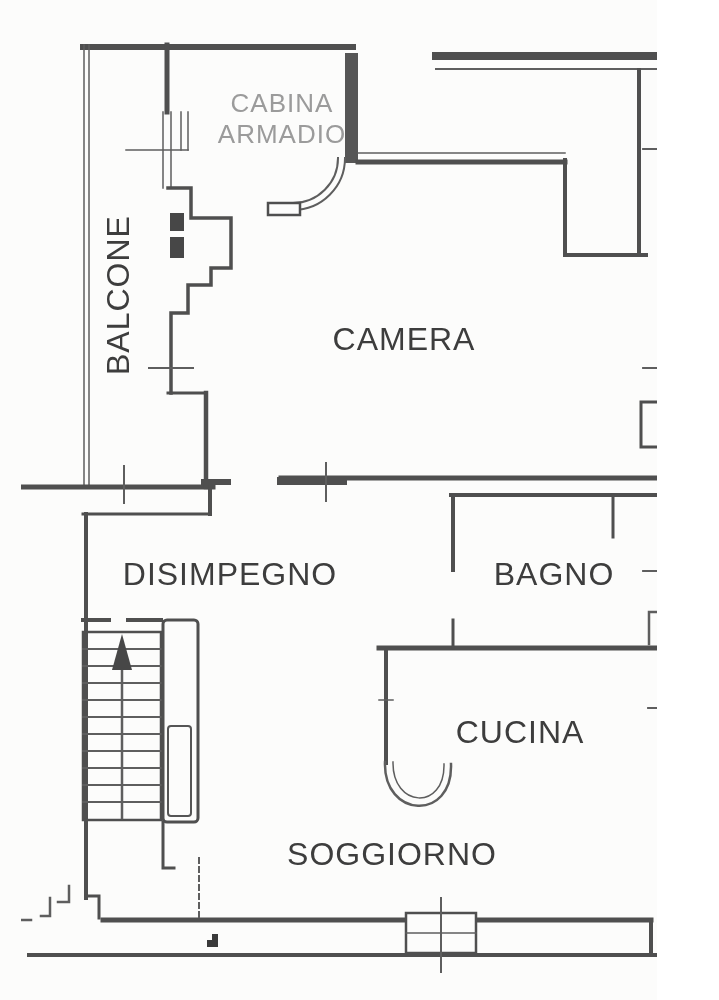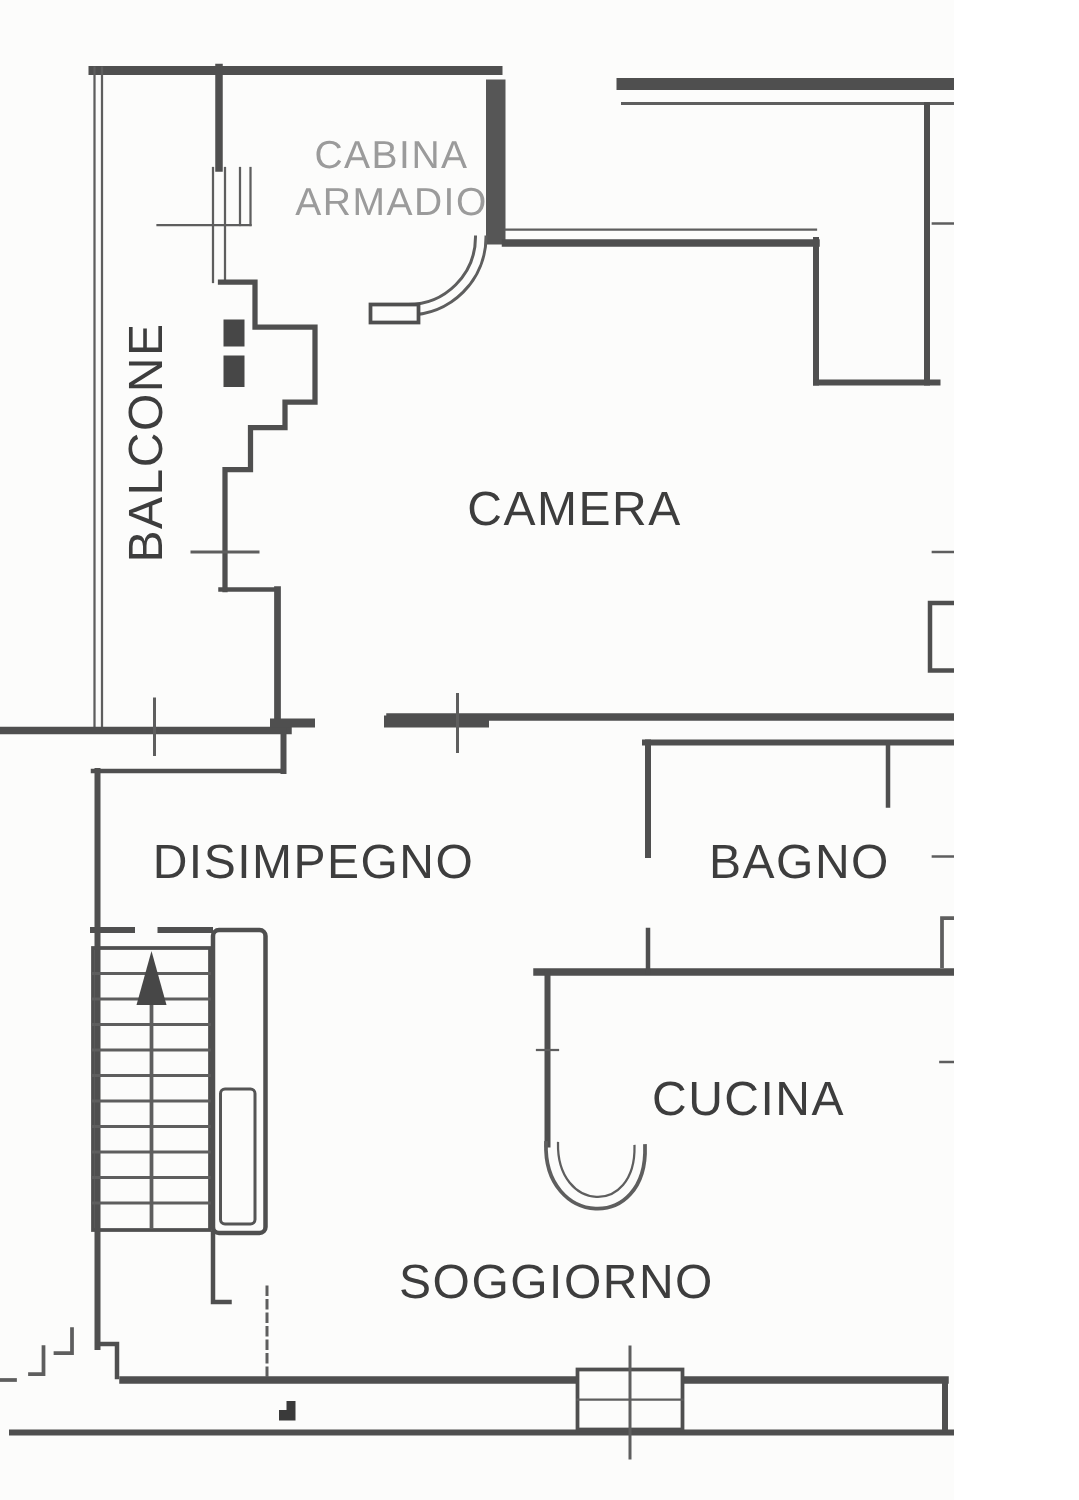--- a/index.html
+++ b/index.html
@@ -7,20 +7,21 @@
     padding:0;
     background:#ffffff;
     font-family:"Liberation Sans", sans-serif;
   }
   .plan-canvas{
     position:relative;
     width:636px;
     height:1000px;
     background:#fcfcfb;
     overflow:hidden;
+    padding-left:21px;
   }
   svg{display:block}
   .wall{stroke:#4f4f4f;fill:none;stroke-linecap:square}
   .wall-thin{stroke:#5e5e5e;fill:none;stroke-linecap:square}
   .room-label{
     fill:#3d3d3d;
     font-family:"Liberation Sans", sans-serif;
     font-size:32px;
     letter-spacing:1px;
     text-anchor:middle;

